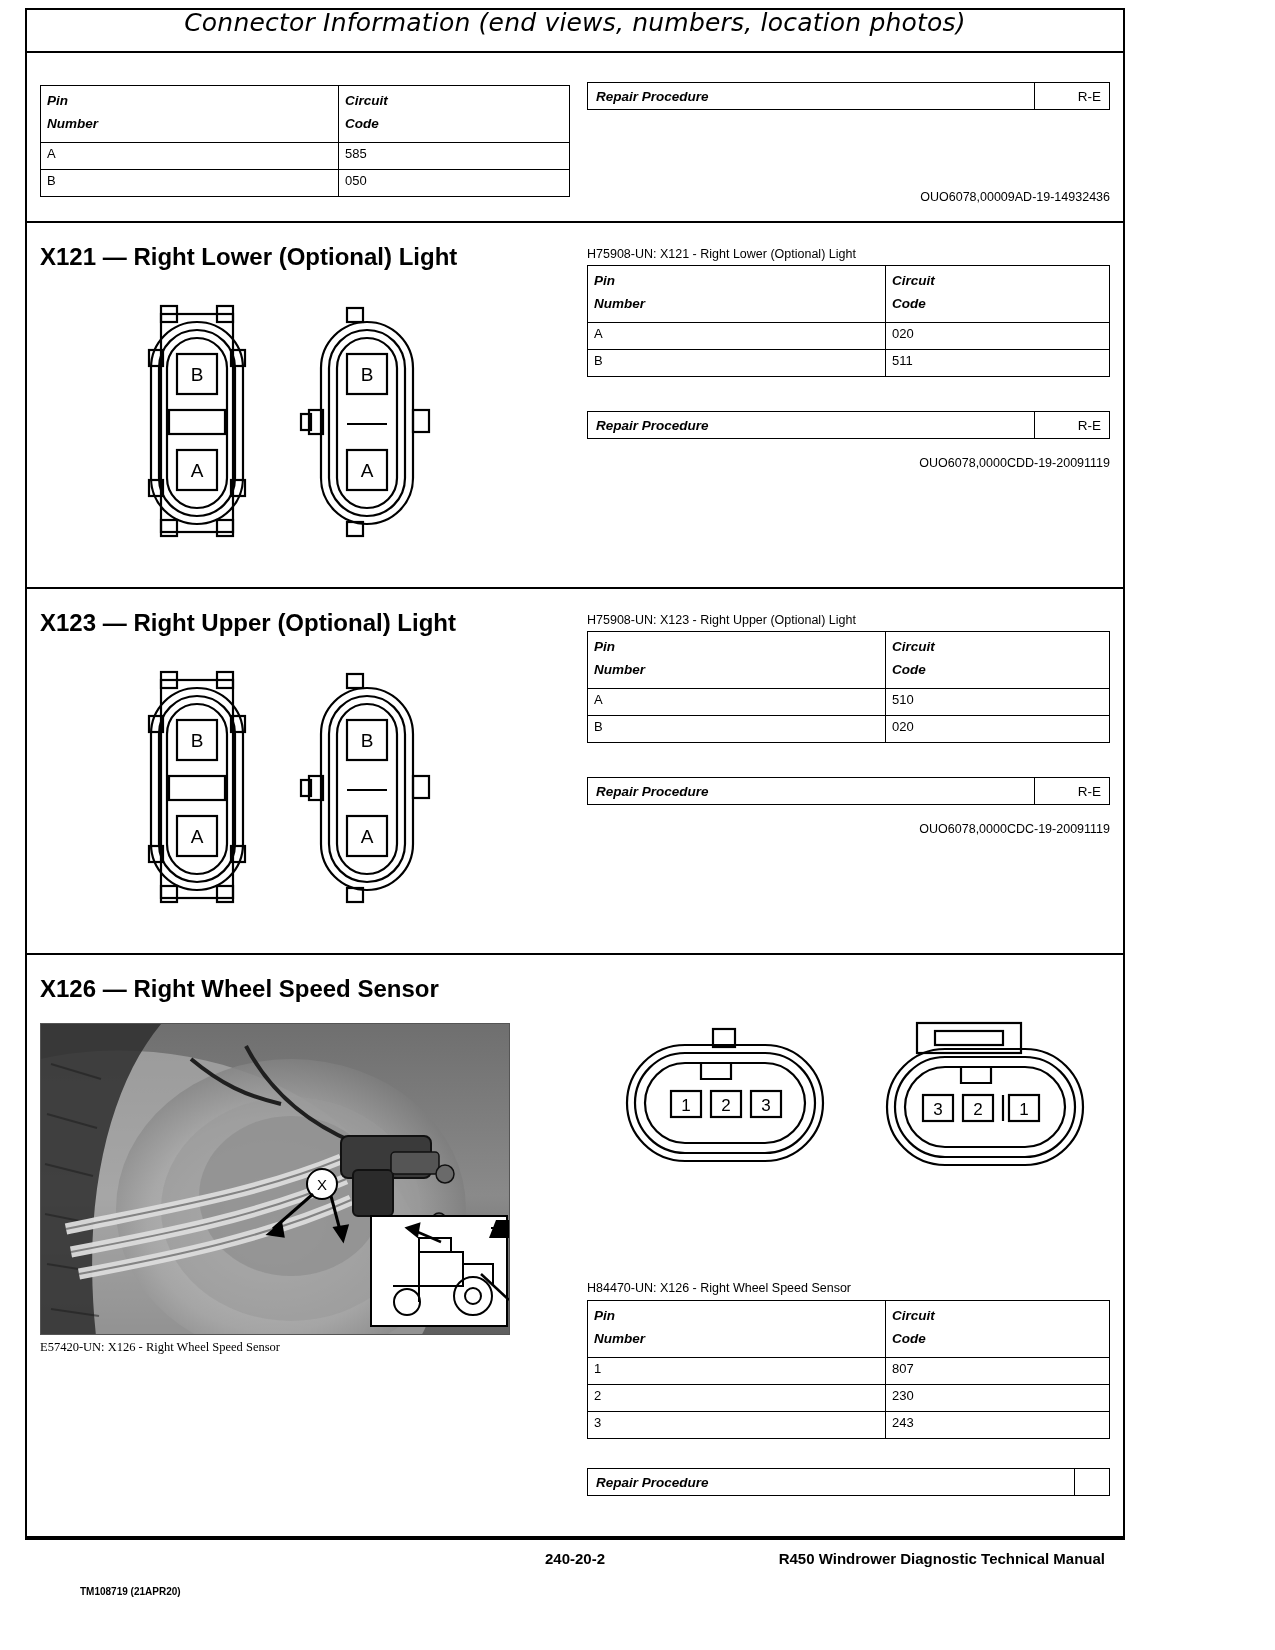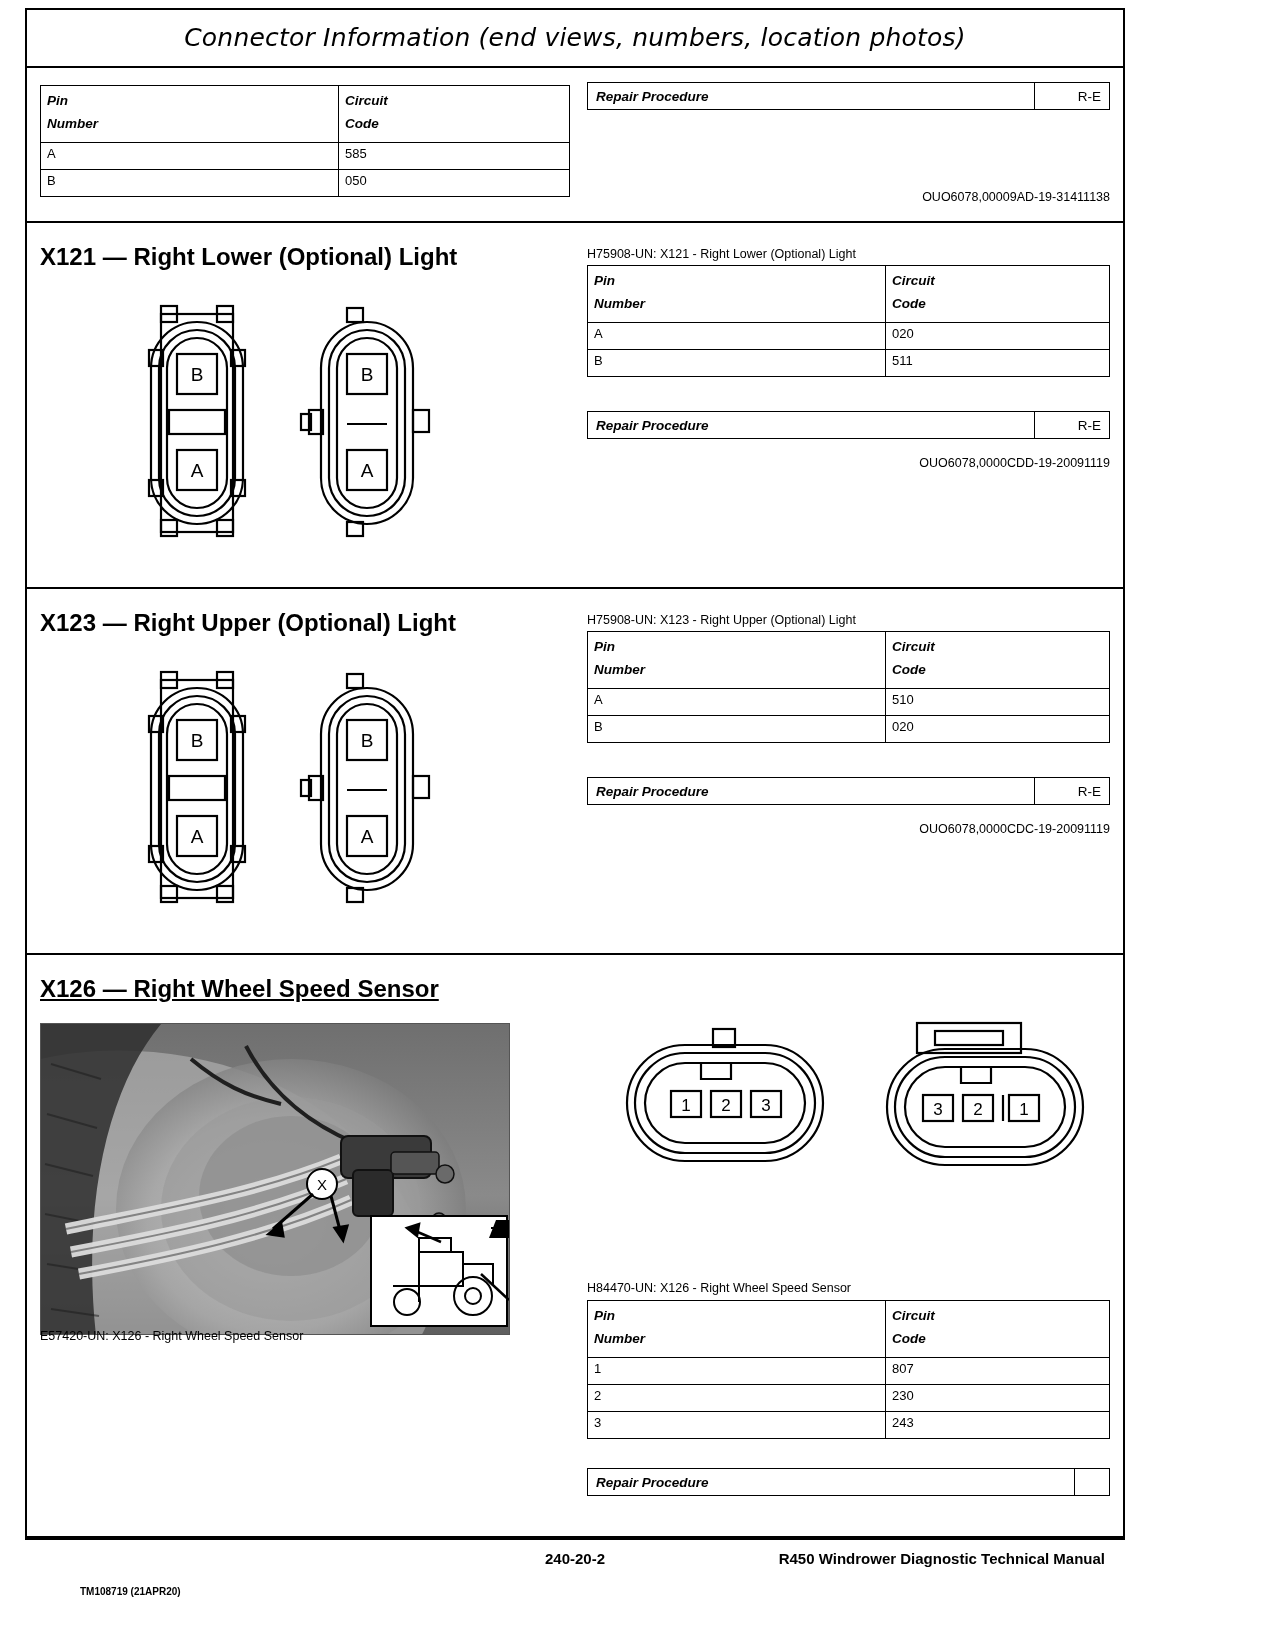--- a/index.html
+++ b/index.html
@@ -27,23 +27,23 @@
     width: 1100px;
     height: 1530px;
     border: 2px solid #000;
     box-sizing: border-box;
   }
   .page-header {
     position: absolute;
     left: 25px;
     top: 8px;
     width: 1100px;
-    height: 60px;
+    height: 45px;
     display: flex;
-    align-items: center;
+    align-items: flex-start;
     justify-content: center;
     border-bottom: 2px solid #000;
     box-sizing: border-box;
   }
   .page-header .title {
     font-family: "DejaVu Sans", sans-serif;
     font-style: italic;
     font-size: 25px;
     letter-spacing: 0.2px;
   }
@@ -203,21 +203,21 @@
 
     <table class="repair" style="position:absolute; left:562px; top:14px; width:523px;">
       <tbody>
           <tr>
         <td class="lbl" style="width:430px;">Repair Procedure</td>
         <td class="code">R-E</td>
       </tr>
     </tbody>
       </table>
 
-    <div class="doc-id" style="left:562px; top:122px; width:523px;">OUO6078,00009AD-19-31411138</div>
+    <div class="doc-id" style="left:562px; top:122px; width:523px;">OUO6078,00009AD-19-14932436</div>
   </div>
 
   <div class="section" style="top:223px; height:366px;">
 
     <div class="sec-title" style="left:15px; top:20px;">X121 — Right Lower (Optional) Light</div>
 
     <div class="fig-caption" style="left:562px; top:24px;">H75908-UN: X121 - Right Lower (Optional) Light</div>
 
     <svg class="conn-svg" style="left:100px; top:75px;" width="320" height="255" viewBox="0 0 320 255">
       <g fill="none" stroke="#000" stroke-width="2.2">
@@ -366,21 +366,21 @@
         <td class="code">R-E</td>
       </tr>
     </tbody>
       </table>
 
     <div class="doc-id" style="left:562px; top:233px; width:523px;text-align:right;">OUO6078,0000CDC-19-20091119</div>
   </div>
 
   <div class="section last" style="top:955px; height:583px;">
 
-    <div class="sec-title" style="left:15px; top:20px;text-decoration:underline;">X126 — Right Wheel Speed Sensor</div>
+    <div class="sec-title" style="left:15px; top:20px;">X126 — Right Wheel Speed Sensor</div>
 
     <div class="photo" style="left:15px; top:68px; width:470px; height:312px;">
       <svg width="470" height="312" viewBox="0 0 470 312">
         <defs>
           <linearGradient id="bgg" x1="0" y1="0" x2="0" y2="1">
             <stop offset="0%" stop-color="#6f6f6f"></stop>
             <stop offset="55%" stop-color="#8a8a8a"></stop>
             <stop offset="100%" stop-color="#5e5e5e"></stop>
           </linearGradient>
           <radialGradient id="rim" cx="45%" cy="55%" r="60%">
@@ -453,21 +453,21 @@
           <polygon points="455,196 470,196 478,214 448,214"></polygon>
         </g>
         <g stroke="#000" stroke-width="2.5" fill="#000">
           <path d="M 400 218 L 372 206"></path>
           <polygon points="366,204 378,200 376,212"></polygon>
           <path d="M 440 250 L 468 276"></path>
         </g>
       </svg>
     </div>
 
-    <div class="fig-caption" style="left:15px; top:374px;">E57420-UN: X126 - Right Wheel Speed Sensor</div>
+    <div class="fig-caption" style="left:15px; top:385px;font-family:Liberation Serif, serif;">E57420-UN: X126 - Right Wheel Speed Sensor</div>
 
     <svg class="conn-svg" style="left:580px; top:60px;" width="500" height="180" viewBox="0 0 500 180">
       <g fill="none" stroke="#000" stroke-width="2.2">
 
         <rect x="108" y="14" width="22" height="18"></rect>
         <rect x="22" y="30" width="196" height="116" rx="58"></rect>
         <rect x="30" y="38" width="180" height="100" rx="50"></rect>
         <rect x="40" y="48" width="160" height="80" rx="40"></rect>
         <path d="M 96 48 L 96 64 L 126 64 L 126 48"></path>
         <rect x="66" y="76" width="30" height="26"></rect>

